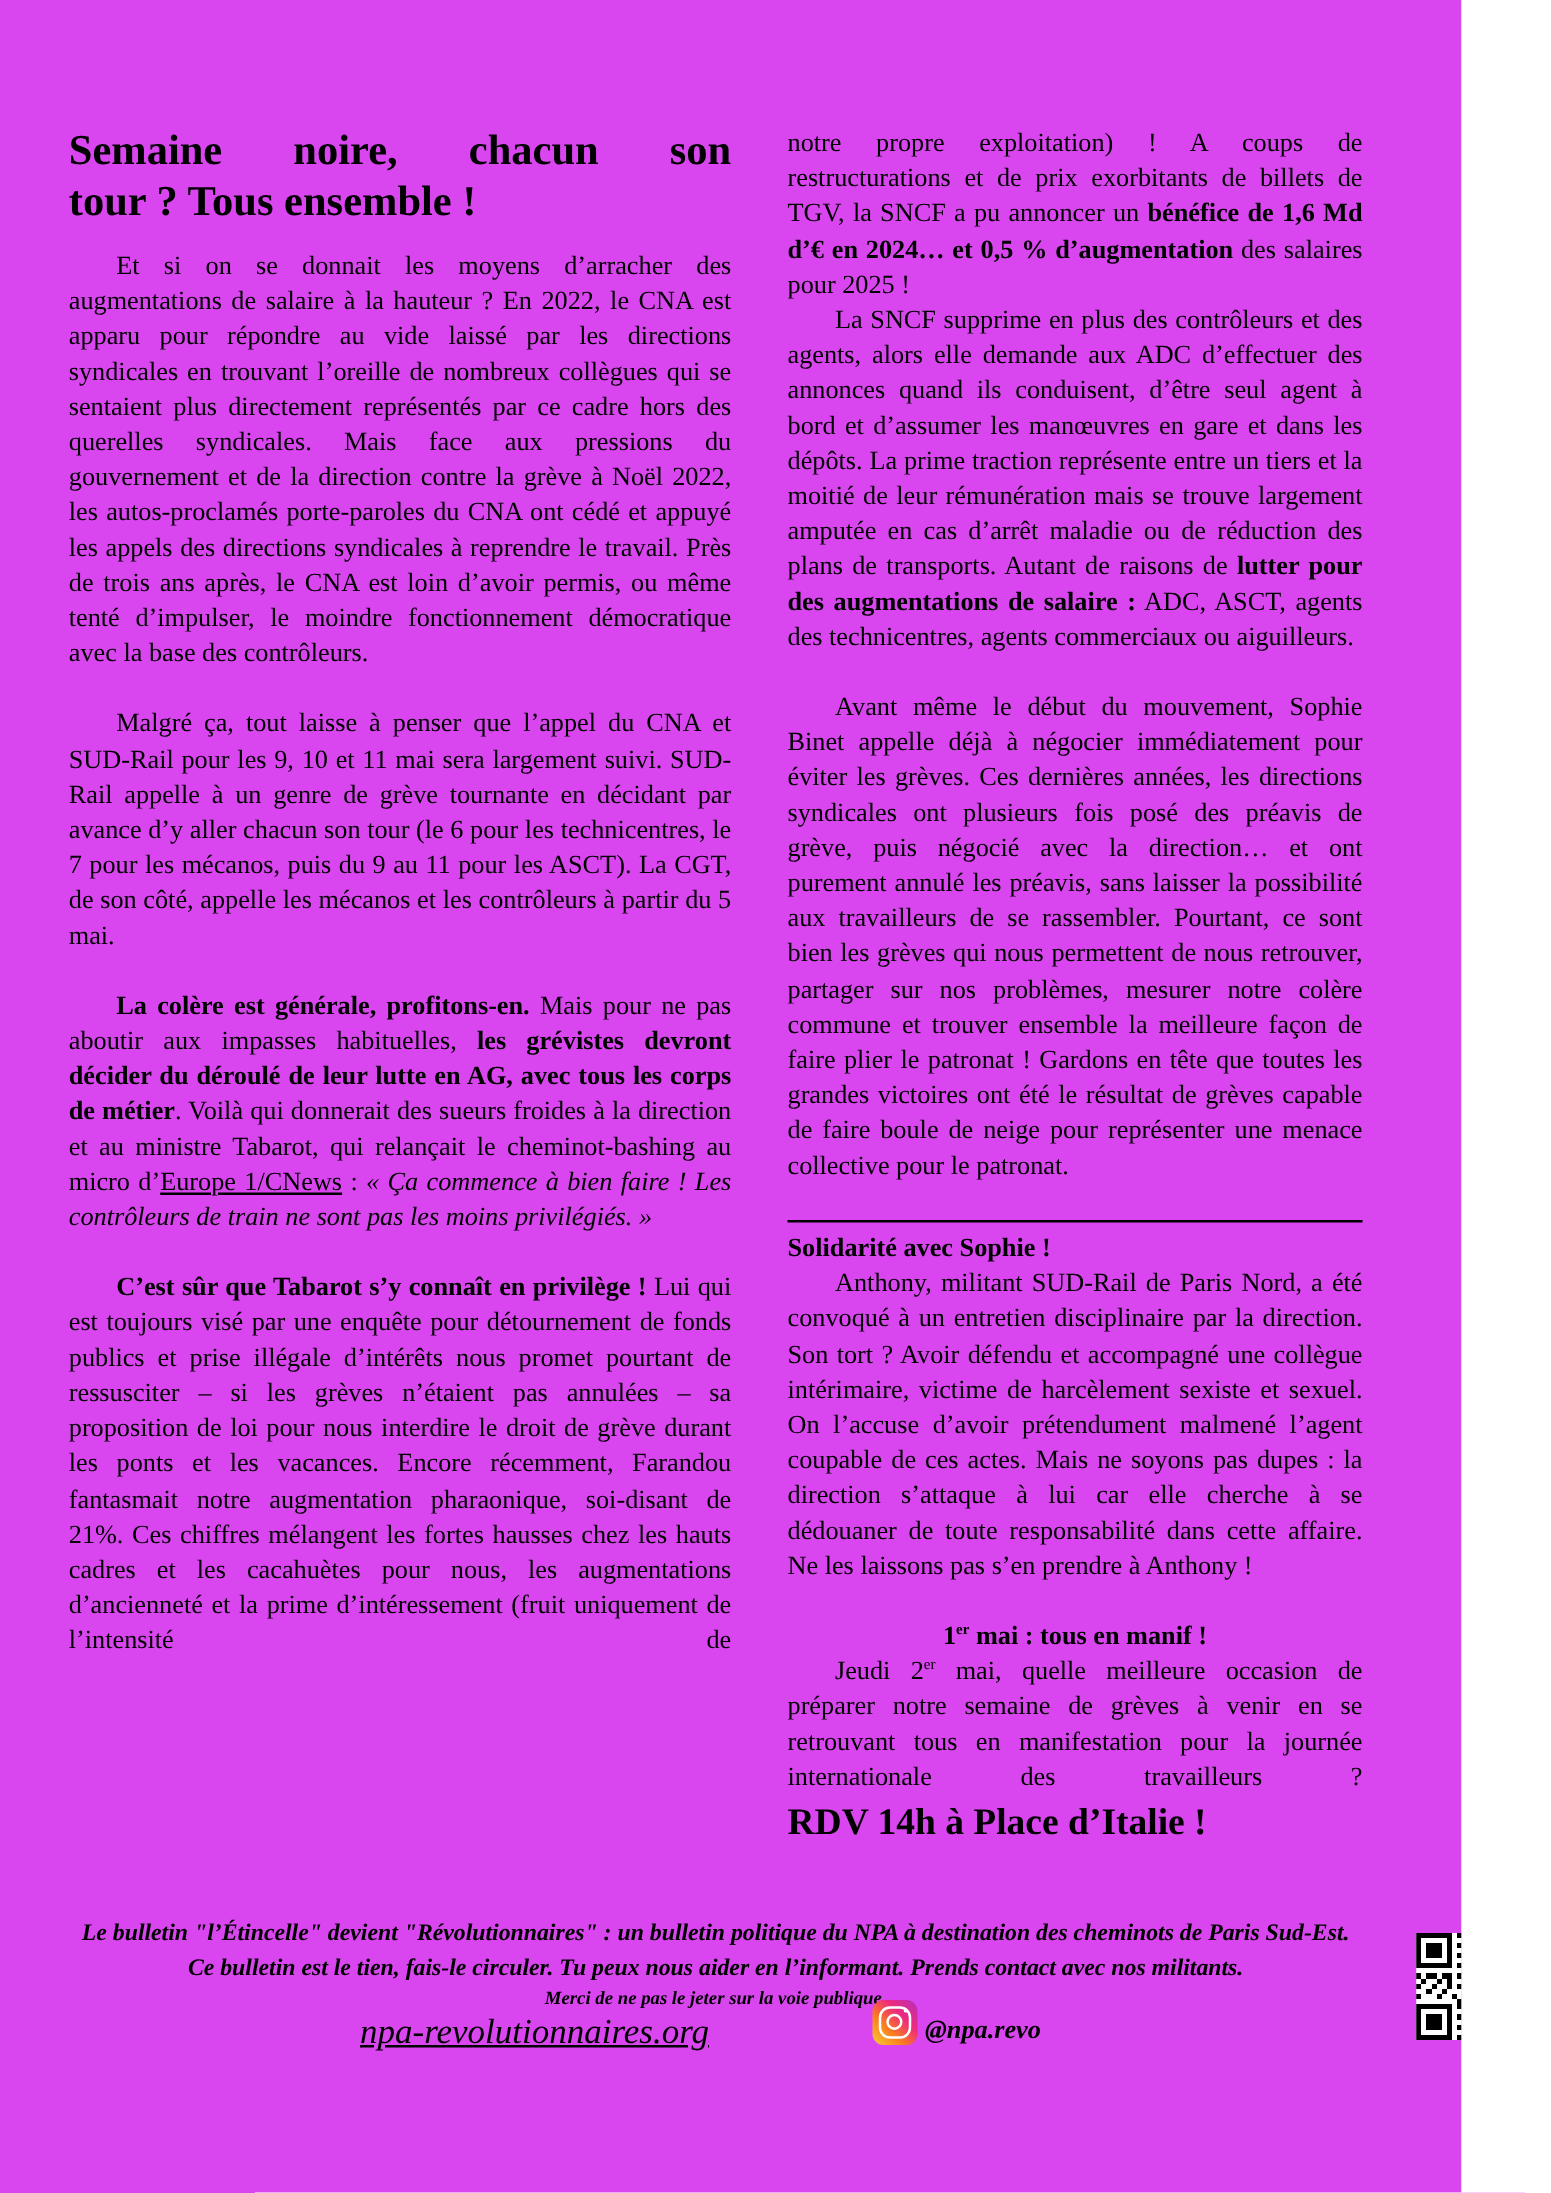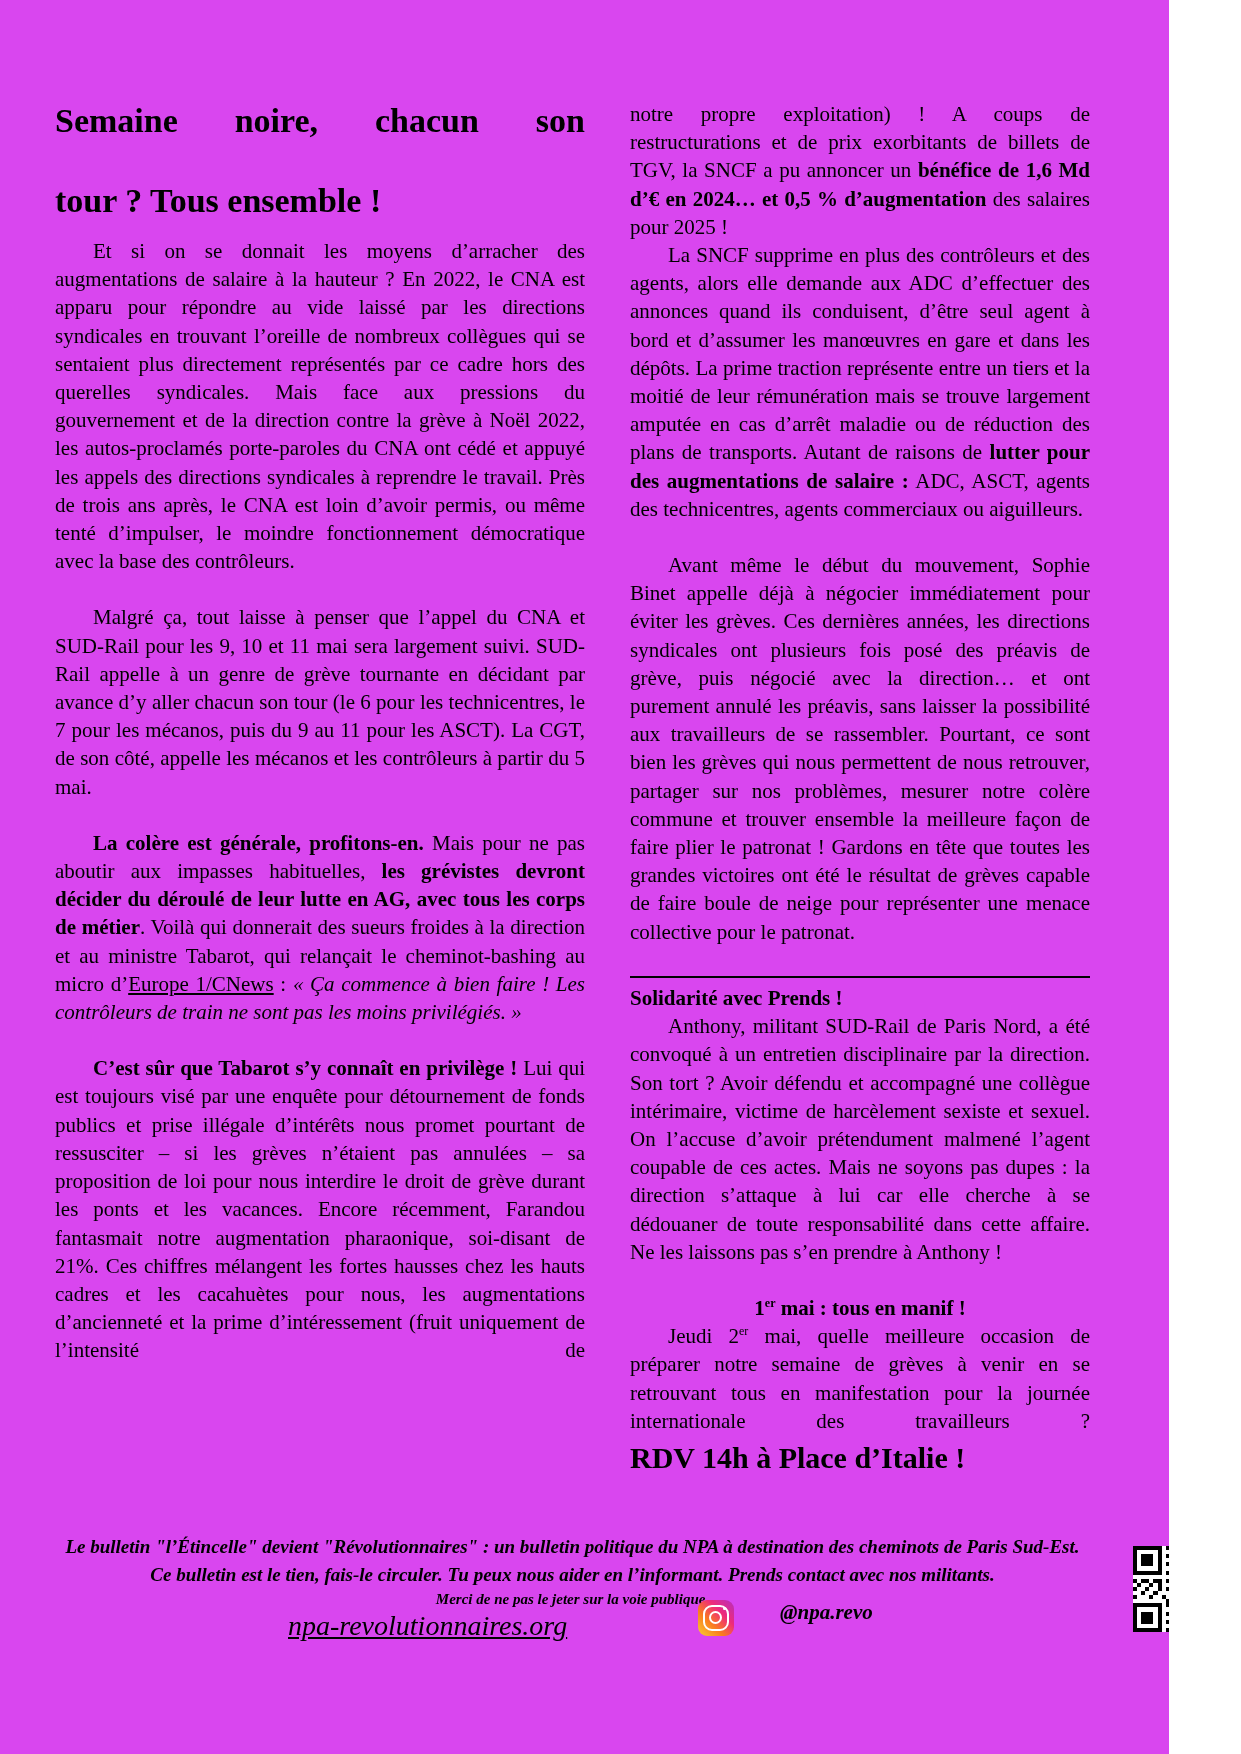--- a/index.html
+++ b/index.html
@@ -3,42 +3,42 @@
 <meta charset="utf-8">
 <style>
   html,body{margin:0;padding:0;background:#ffffff;}
   .page{position:relative;width:1169px;height:1754px;background:#d946ef;
         font-family:"Liberation Serif", serif;color:#000;overflow:hidden;}
   .columns{position:absolute;left:55px;top:100px;display:flex;}
   .col-left{width:530px;margin-right:45px;}
   .col-right{width:460px;}
   .doc-title{font-size:34px;line-height:41px;font-weight:bold;margin:0 0 16px 0;}
   .title-line1{text-align:justify;text-align-last:justify;}
-  .title-line2{text-align:left;margin-top:39px;}
+  .title-line2{text-align:left;}
   p.body{font-size:21px;line-height:28.2px;text-align:justify;text-indent:38px;margin:0;}
   p.noindent{text-indent:0;}
   p.gap{margin-top:28px;}
   p.justify-last{text-align-last:justify;}
   .b{font-weight:bold;}
   .i{font-style:italic;}
   .u{text-decoration:underline;}
   sup{font-size:12px;line-height:0;vertical-align:super;}
   .divider{border:none;border-top:2px solid #000;margin:30px 0 6px 0;width:100%;}
   .section-heading{font-size:21px;line-height:28.2px;font-weight:bold;margin:0;text-align:left;}
   .section-heading.gap{margin-top:28px;text-align:center;}
   .rdv-line{font-size:30px;line-height:42px;font-weight:bold;margin:2px 0 0 0;text-align:left;}
   .footer{position:absolute;left:0;top:1528px;width:1241px;height:226px;}
   .footer-line{position:absolute;left:55px;width:1035px;text-align:center;
                font-weight:bold;font-style:italic;}
   .footer-line.l1{top:8px;font-size:19px;}
   .footer-line.l2{top:36px;font-size:19px;}
   .footer-line.l3{top:63px;font-size:15px;}
   .site-link{position:absolute;left:288px;top:82px;font-size:28px;font-weight:normal;
              font-style:italic;text-decoration:underline;color:#000;}
-  .insta-row{position:absolute;left:698px;top:72px;display:flex;align-items:flex-start;gap:40px;}
+  .insta-row{position:absolute;left:698px;top:72px;display:flex;align-items:flex-end;}
   .insta-icon{position:relative;width:36px;height:36px;border-radius:9px;flex:0 0 36px;
               background:linear-gradient(45deg,#f9ce34 0%,#fa7e1e 35%,#ee2a7b 65%,#b62fbf 100%);}
   .insta-frame{position:absolute;inset:5px;border:2.5px solid #fff;border-radius:9px;}
   .insta-lens{position:absolute;left:11px;top:11px;width:9px;height:9px;border:2.5px solid #fff;border-radius:50%;}
   .insta-dot{position:absolute;right:8px;top:7px;width:3px;height:3px;background:#fff;border-radius:50%;}
   .insta-handle{font-size:21px;font-weight:bold;font-style:italic;margin-left:6px;color:#000;}
   .qr{position:absolute;left:1133px;top:18px;width:86px;height:86px;}
 </style>
 </head>
 <body>
@@ -64,21 +64,21 @@
 
     <div class="col-right">
       <p class="body noindent"><span>notre propre exploitation) ! A coups de restructurations et de prix exorbitants de billets de TGV, la SNCF a pu annoncer un </span><span class="b">bénéfice de 1,6 Md d’€ en 2024… et 0,5 % d’augmentation</span><span> des salaires pour 2025 !</span></p>
 
       <p class="body"><span>La SNCF supprime en plus des contrôleurs et des agents, alors elle demande aux ADC d’effectuer des annonces quand ils conduisent, d’être seul agent à bord et d’assumer les manœuvres en gare et dans les dépôts. La prime traction représente entre un tiers et la moitié de leur rémunération mais se trouve largement amputée en cas d’arrêt maladie ou de réduction des plans de transports. Autant de raisons de </span><span class="b">lutter pour des augmentations de salaire :</span><span> ADC, ASCT, agents des technicentres, agents commerciaux ou aiguilleurs.</span></p>
 
       <p class="body gap">Avant même le début du mouvement, Sophie Binet appelle déjà à négocier immédiatement pour éviter les grèves. Ces dernières années, les directions syndicales ont plusieurs fois posé des préavis de grève, puis négocié avec la direction… et ont purement annulé les préavis, sans laisser la possibilité aux travailleurs de se rassembler. Pourtant, ce sont bien les grèves qui nous permettent de nous retrouver, partager sur nos problèmes, mesurer notre colère commune et trouver ensemble la meilleure façon de faire plier le patronat ! Gardons en tête que toutes les grandes victoires ont été le résultat de grèves capable de faire boule de neige pour représenter une menace collective pour le patronat.</p>
 
       <hr class="divider">
 
-      <h2 class="section-heading">Solidarité avec Prends !</h2>
+      <h2 class="section-heading">Solidarité avec Sophie !</h2>
       <p class="body">Anthony, militant SUD-Rail de Paris Nord, a été convoqué à un entretien disciplinaire par la direction. Son tort ? Avoir défendu et accompagné une collègue intérimaire, victime de harcèlement sexiste et sexuel. On l’accuse d’avoir prétendument malmené l’agent coupable de ces actes. Mais ne soyons pas dupes : la direction s’attaque à lui car elle cherche à se dédouaner de toute responsabilité dans cette affaire. Ne les laissons pas s’en prendre à Anthony !</p>
 
       <h2 class="section-heading gap"><span>1</span><sup>er</sup><span> mai : tous en manif !</span></h2>
 
       <p class="body justify-last"><span>Jeudi 2</span><sup>er</sup><span> mai, quelle meilleure occasion de préparer notre semaine de grèves à venir en se retrouvant tous en manifestation pour la journée internationale des travailleurs ?</span></p>
 
       <p class="rdv-line">RDV 14h à Place d’Italie !</p>
     </div>
   </div>
 

